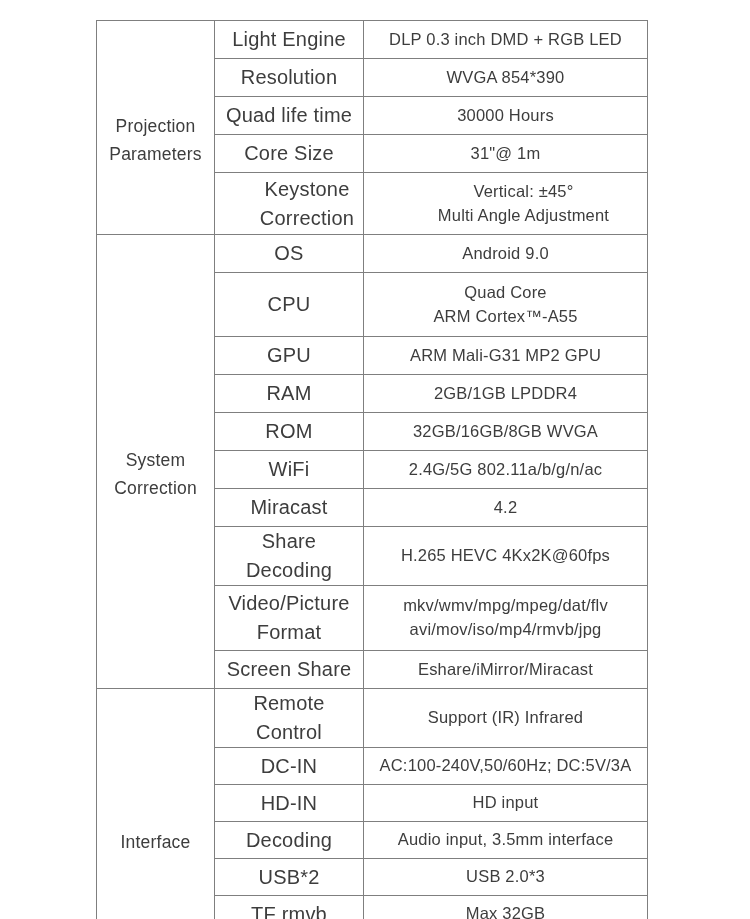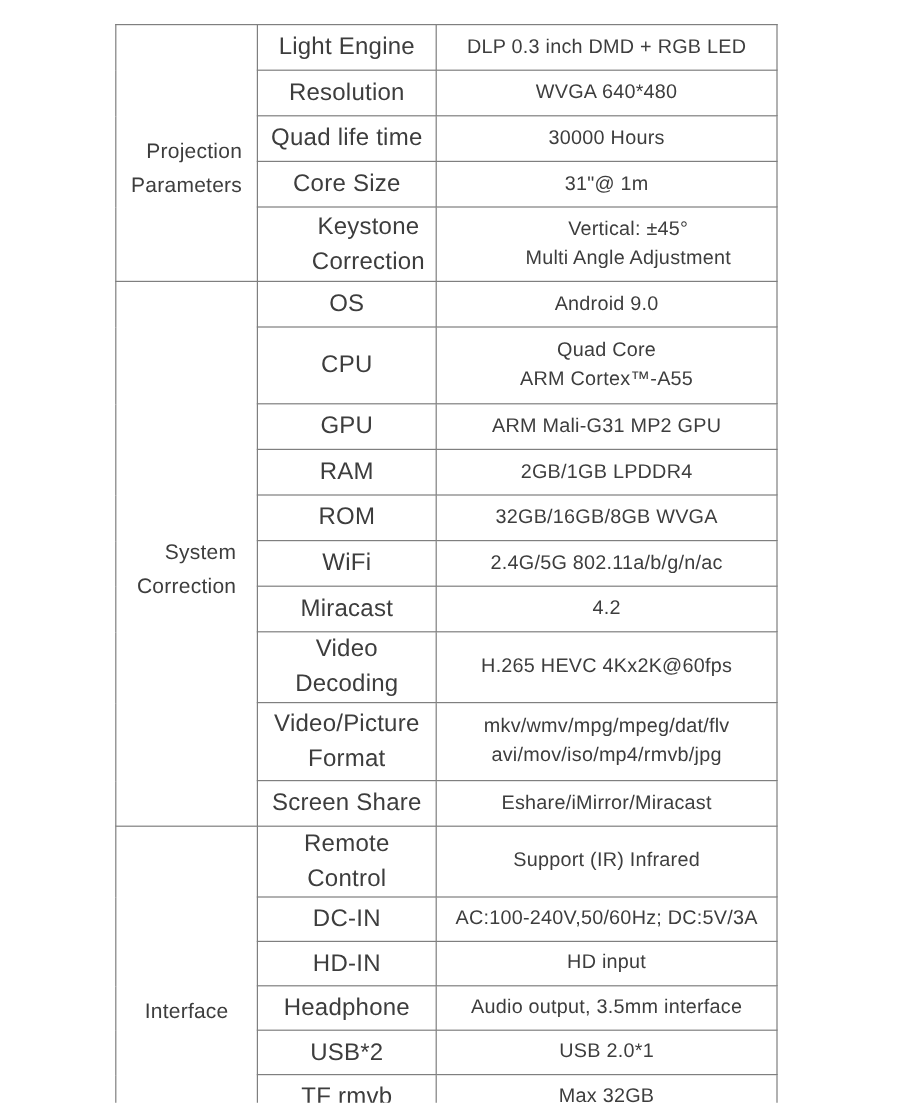--- a/index.html
+++ b/index.html
@@ -35,21 +35,21 @@
     padding: 0 4px;
     white-space: pre-line;
     line-height: 1.45;
   }
   td.sec {
     font-size: 17.5px;
     letter-spacing: 0.2px;
   }
   .sec-text {
     display: inline-block;
-    text-align: right;
+    text-align: center;
     white-space: pre-line;
     line-height: 1.6;
   }
   td.lbl {
     font-size: 20px;
     letter-spacing: 0.2px;
   }
   td.val {
     font-size: 16.5px;
     letter-spacing: 0.2px;
@@ -76,21 +76,21 @@
       <tr class="s">
         <td class="sec" rowspan="5">
           <span class="sec-text">Projection
 Parameters</span>
         </td>
         <td class="lbl">Light Engine</td>
         <td class="val">DLP 0.3 inch DMD + RGB LED</td>
       </tr>
       <tr class="s">
         <td class="lbl">Resolution</td>
-        <td class="val">WVGA 640*480</td>
+        <td class="val">WVGA 854*390</td>
       </tr>
       <tr class="s">
         <td class="lbl">Quad life time</td>
         <td class="val">30000 Hours</td>
       </tr>
       <tr class="s">
         <td class="lbl">Core Size</td>
         <td class="val">31"@ 1m</td>
       </tr>
       <tr class="d61">
@@ -127,21 +127,21 @@
       </tr>
       <tr class="s">
         <td class="lbl">WiFi</td>
         <td class="val">2.4G/5G 802.11a/b/g/n/ac</td>
       </tr>
       <tr class="s">
         <td class="lbl">Miracast</td>
         <td class="val">4.2</td>
       </tr>
       <tr class="s">
-        <td class="lbl">Video Decoding</td>
+        <td class="lbl">Share Decoding</td>
         <td class="val">H.265 HEVC 4Kx2K@60fps</td>
       </tr>
       <tr class="d64">
         <td class="lbl">Video/Picture
 Format</td>
         <td class="val">mkv/wmv/mpg/mpeg/dat/flv
 avi/mov/iso/mp4/rmvb/jpg</td>
       </tr>
       <tr class="s">
         <td class="lbl">Screen Share</td>
@@ -157,26 +157,26 @@
       </tr>
       <tr class="i36">
         <td class="lbl">DC-IN</td>
         <td class="val">AC:100-240V,50/60Hz; DC:5V/3A</td>
       </tr>
       <tr class="i36">
         <td class="lbl">HD-IN</td>
         <td class="val">HD input</td>
       </tr>
       <tr class="i36">
-        <td class="lbl">Headphone</td>
-        <td class="val">Audio output, 3.5mm interface</td>
+        <td class="lbl">Decoding</td>
+        <td class="val">Audio input, 3.5mm interface</td>
       </tr>
       <tr class="i36">
         <td class="lbl">USB*2</td>
-        <td class="val">USB 2.0*1</td>
+        <td class="val">USB 2.0*3</td>
       </tr>
       <tr class="i36">
         <td class="lbl">TF rmvb</td>
         <td class="val">Max 32GB</td>
       </tr>
       <tr class="i36">
         <td class="lbl">Battery</td>
         <td class="val">Built-in Battery</td>
       </tr>
     </tbody>

